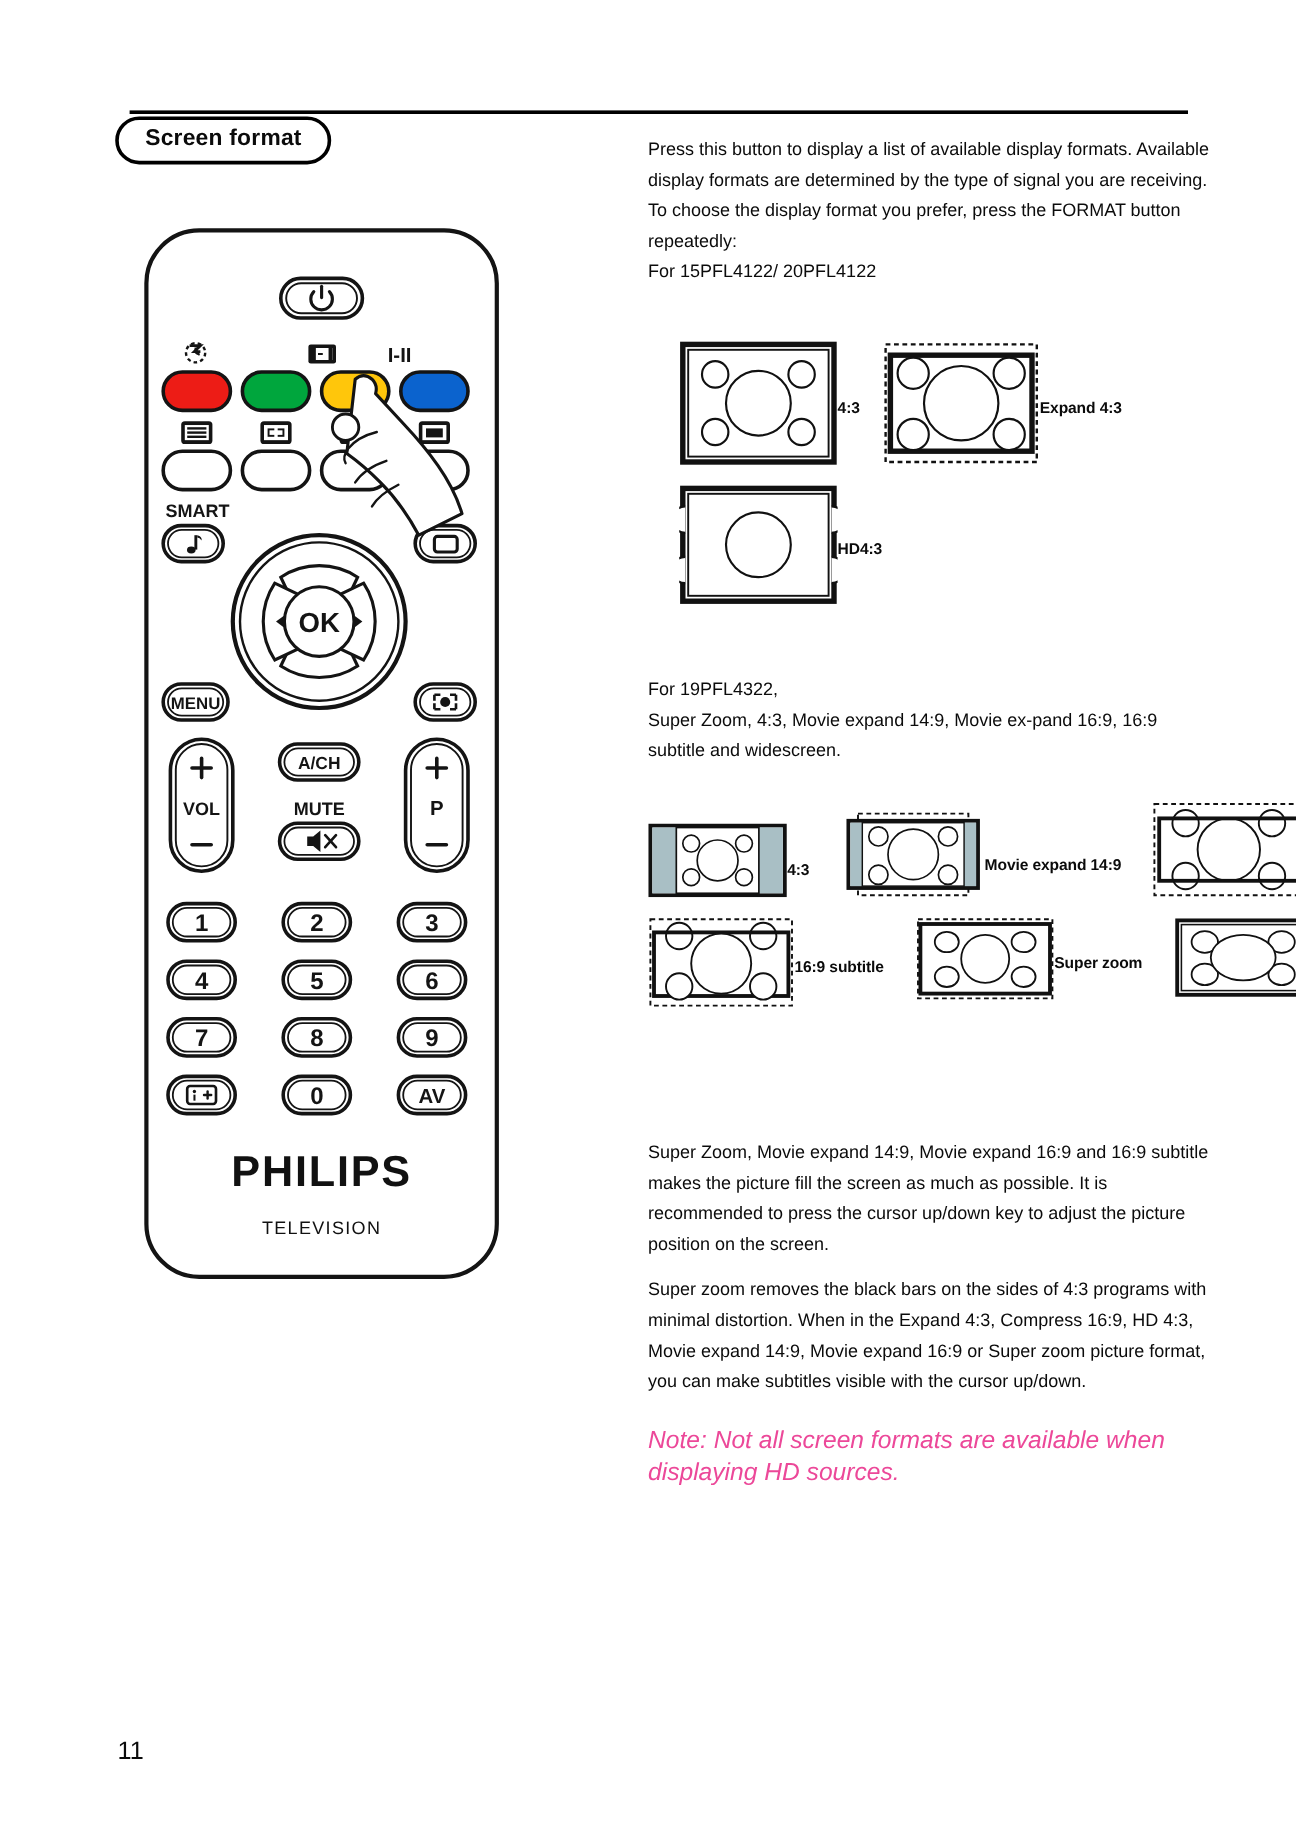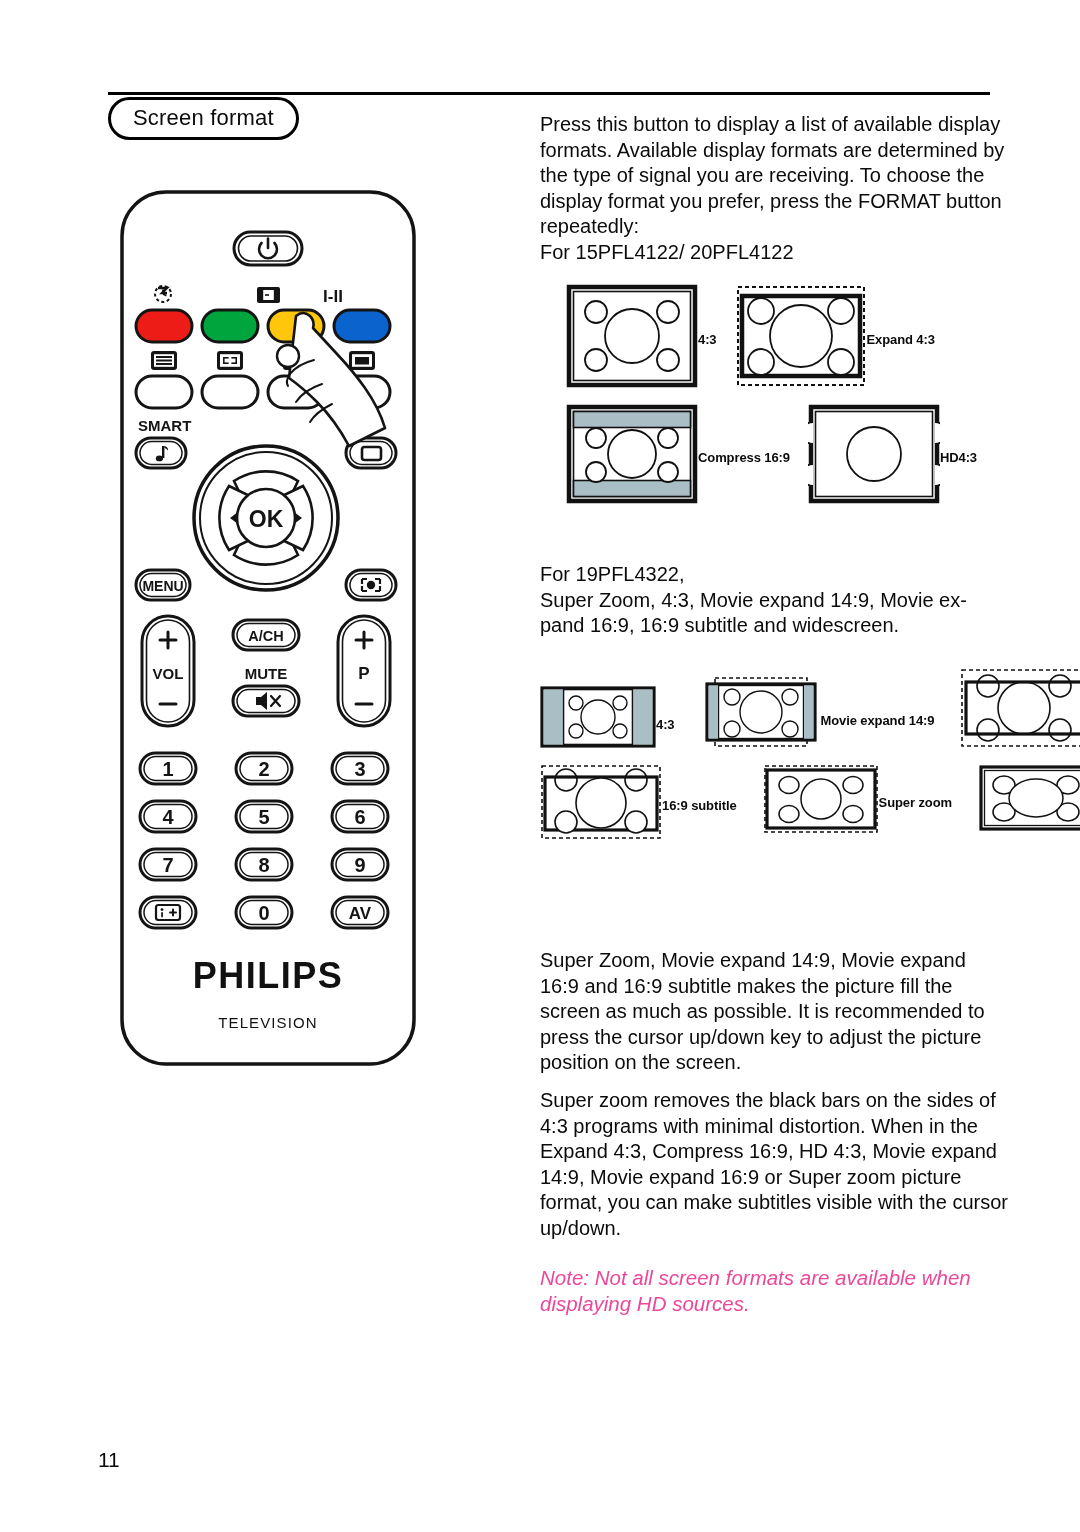--- a/index.html
+++ b/index.html
@@ -18,39 +18,39 @@
   }
 
   
   .header-rule {
     position: absolute;
     left: 108px; top: 92px; width: 882px; height: 3px;
     background: #000;
   }
   .section-pill {
     position: absolute;
-    left: 108px; top: 97px;
+    left: 96px; top: 97px;
     padding: 5px 22px 7px 22px;
     border: 3px solid #000;
     border-radius: 22px;
     background: #fff;
-    font-size: 22px;
-    font-weight: normal;
+    font-size: 19px;
+    font-weight: bold;
     letter-spacing: .2px;
     line-height: 1.15;
   }
 
   
   .col-right {
     position: absolute;
     left: 540px; top: 112px;
     width: 470px;
   }
   .para {
-    font-size: 20px;
+    font-size: 15px;
     line-height: 25.6px;
     letter-spacing: 0px;
     margin: 0 0 0 0;
   }
   .para.gap { margin-top: 12px; }
   .note {
     font-style: italic;
     color: #ec4899;
     font-size: 20.5px;
     line-height: 26px;
@@ -404,34 +404,20 @@
           <circle cx="66" cy="52" r="31" fill="#fff" stroke="#111" stroke-width="1.8"></circle>
         </svg>
         <div class="dia-caption">Expand 4:3</div>
       </div>
     </div>
     <div class="dia-row" style="gap:18px; margin-top:16px;">
       <div class="dia-cell">
         <svg class="dia-svg" width="132" height="100" viewBox="0 0 132 100" xmlns="http://www.w3.org/2000/svg">
           <rect x="3" y="3" width="126" height="94" fill="#fff" stroke="#111" stroke-width="4.5"></rect>
           <rect x="7.5" y="7.5" width="117" height="85" fill="#fff" stroke="#111" stroke-width="1.6"></rect>
-          <rect x="7.5" y="7.5" width="117" height="16" fill="#a9bfc5" stroke="#111" stroke-width="1.6"></rect>
-          <rect x="7.5" y="76.5" width="117" height="16" fill="#a9bfc5" stroke="#111" stroke-width="1.6"></rect>
-          <circle cx="30" cy="34" r="10" fill="#fff" stroke="#111" stroke-width="1.8"></circle>
-          <circle cx="102" cy="34" r="10" fill="#fff" stroke="#111" stroke-width="1.8"></circle>
-          <circle cx="30" cy="68" r="10" fill="#fff" stroke="#111" stroke-width="1.8"></circle>
-          <circle cx="102" cy="68" r="10" fill="#fff" stroke="#111" stroke-width="1.8"></circle>
-          <circle cx="66" cy="50" r="24" fill="#fff" stroke="#111" stroke-width="1.8"></circle>
-        </svg>
-        <div class="dia-caption">Compress 16:9</div>
-      </div>
-      <div class="dia-cell">
-        <svg class="dia-svg" width="132" height="100" viewBox="0 0 132 100" xmlns="http://www.w3.org/2000/svg">
-          <rect x="3" y="3" width="126" height="94" fill="#fff" stroke="#111" stroke-width="4.5"></rect>
-          <rect x="7.5" y="7.5" width="117" height="85" fill="#fff" stroke="#111" stroke-width="1.6"></rect>
           <path d="M5 18 a11 11 0 0 0 0 22" fill="#fff" stroke="#111" stroke-width="1.8"></path>
           <path d="M127 18 a11 11 0 0 1 0 22" fill="#fff" stroke="#111" stroke-width="1.8"></path>
           <path d="M5 60 a11 11 0 0 0 0 22" fill="#fff" stroke="#111" stroke-width="1.8"></path>
           <path d="M127 60 a11 11 0 0 1 0 22" fill="#fff" stroke="#111" stroke-width="1.8"></path>
           <circle cx="66" cy="50" r="27" fill="#fff" stroke="#111" stroke-width="1.8"></circle>
         </svg>
         <div class="dia-caption">HD4:3</div>
       </div>
     </div>
   </div>

